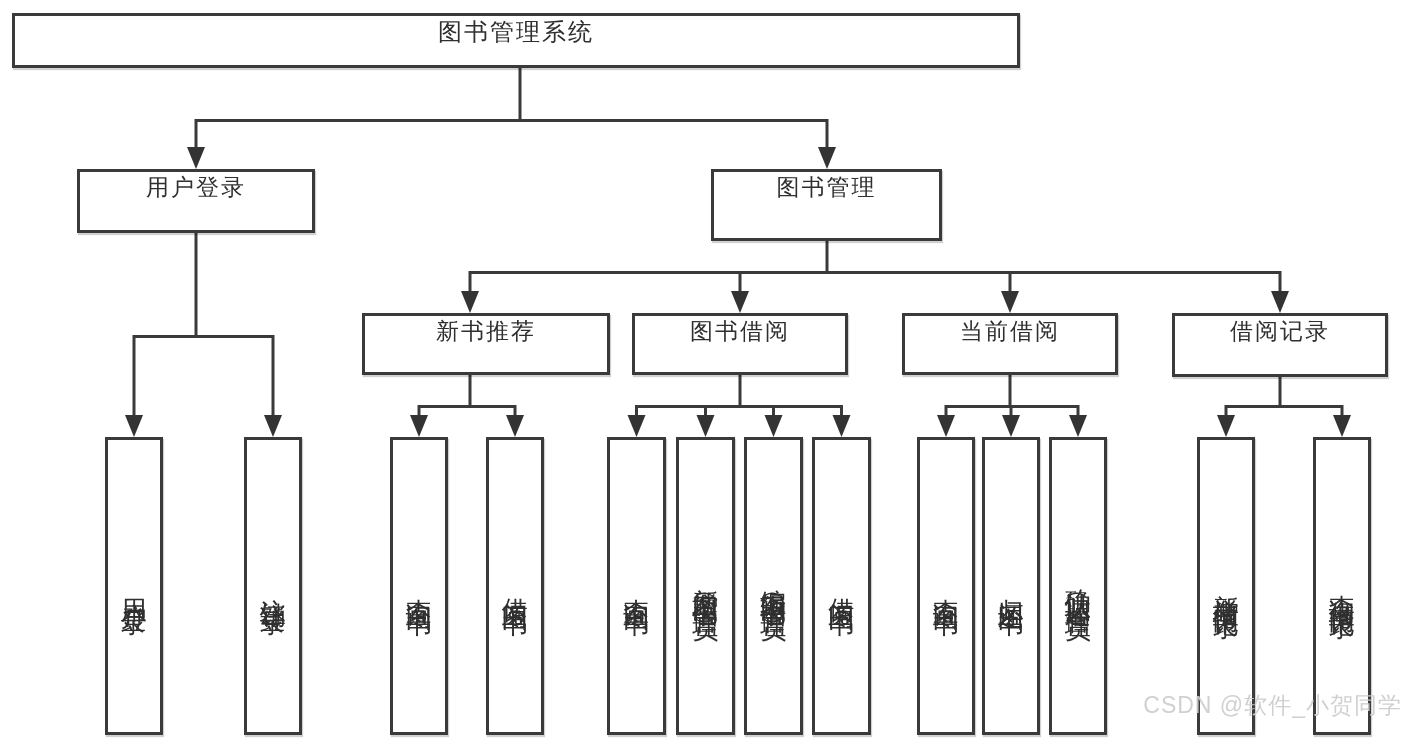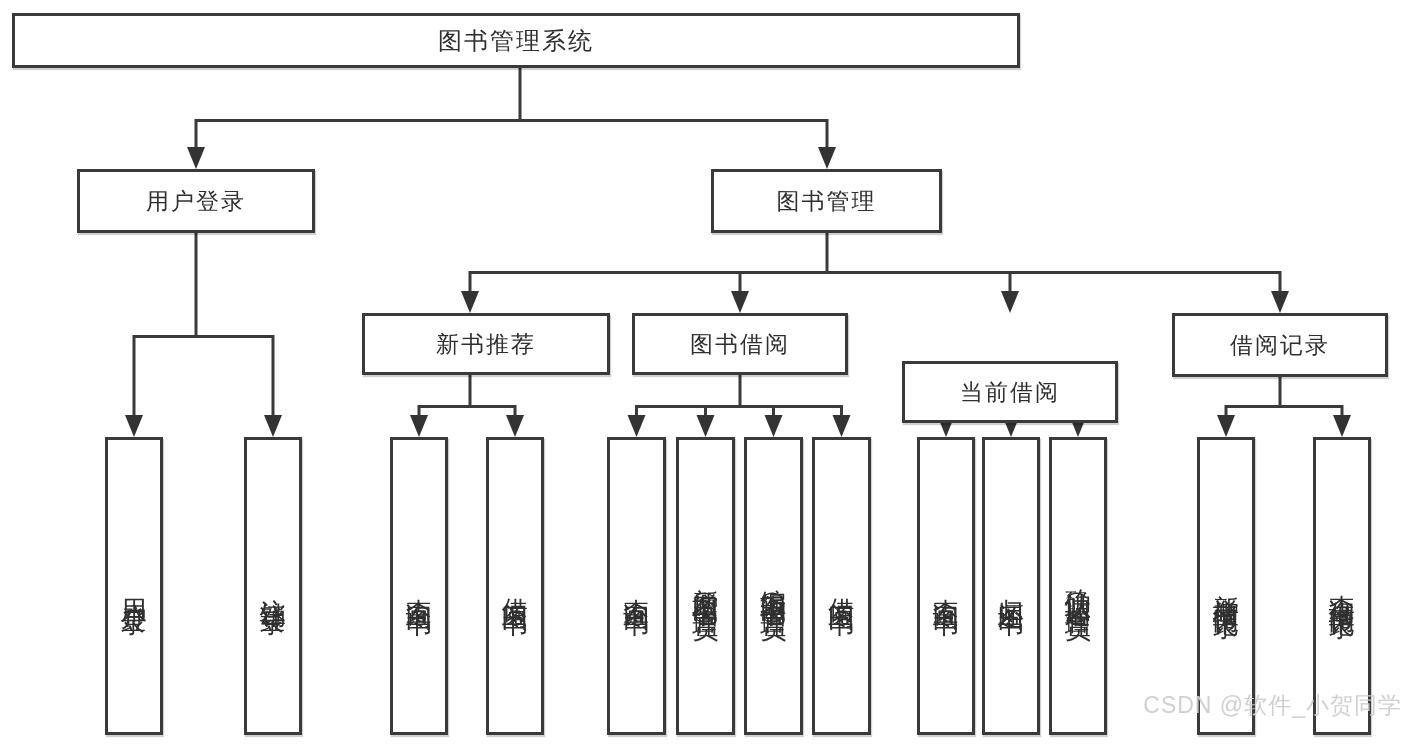--- a/index.html
+++ b/index.html
@@ -26,21 +26,20 @@
     fill: #333333;
     stroke: none;
   }
   .hnode {
     position: absolute;
     box-sizing: border-box;
     background: #ffffff;
     border: 3px solid #3a3a3a;
     box-shadow: 1px 2px 1px rgba(0,0,0,0.18);
     display: flex;
-    align-items: center;
     justify-content: center;
     font-size: 23px;
     letter-spacing: 2px;
     color: #2f2f2f;
     z-index: 1;
   }
   .leaf {
     position: absolute;
     box-sizing: border-box;
     top: 437px;
@@ -118,31 +117,31 @@
     <polygon points="1333,415 1351,415 1342,437"></polygon>
   </svg>
 
   <div class="hnode" style="left:12px; top:13px; width:1008px; height:55px; font-size:24px;">
     <span>图书管理系统</span>
   </div>
 
   <div class="hnode" style="left:77px; top:169px; width:238px; height:64px;">
     <span>用户登录</span>
   </div>
-  <div class="hnode" style="left:711px; top:169px; width:231px; height:64px;">
+  <div class="hnode" style="left:711px; top:169px; width:231px; height:72px;">
     <span>图书管理</span>
   </div>
 
   <div class="hnode" style="left:362px; top:313px; width:248px; height:62px;">
     <span>新书推荐</span>
   </div>
   <div class="hnode" style="left:632px; top:313px; width:216px; height:62px;">
     <span>图书借阅</span>
   </div>
-  <div class="hnode" style="left:902px; top:313px; width:216px; height:62px;margin-top:48px;">
+  <div class="hnode" style="left:902px; top:313px; width:216px; height:62px;">
     <span>当前借阅</span>
   </div>
   <div class="hnode" style="left:1172px; top:313px; width:216px; height:64px;">
     <span>借阅记录</span>
   </div>
 
   <div class="leaf" style="left:105px;">
     <span>用户登录</span>
   </div>
   <div class="leaf" style="left:244px;">

